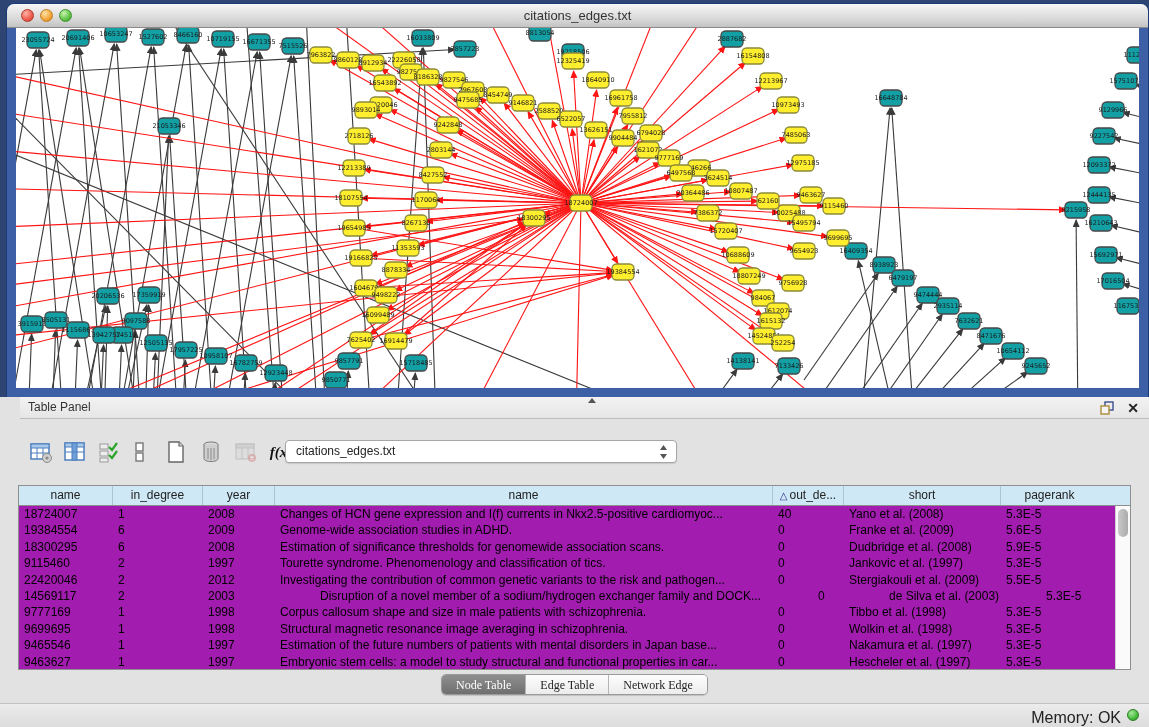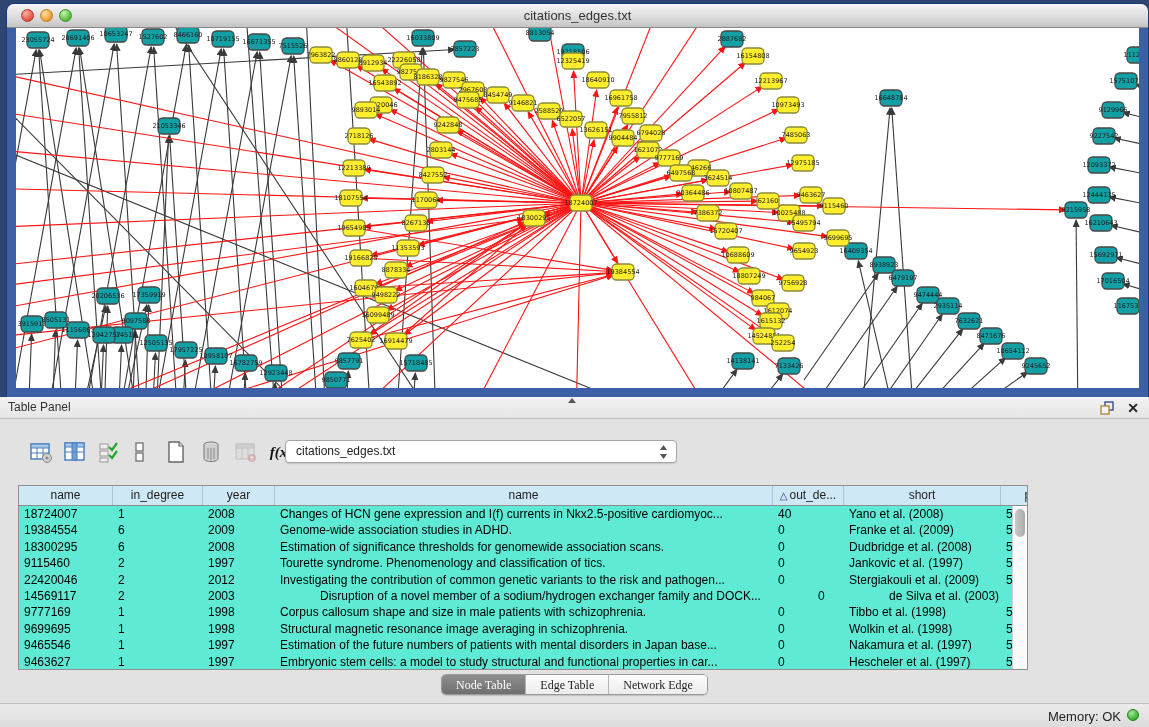--- a/index.html
+++ b/index.html
@@ -17,61 +17,61 @@
   .titlebar .title { text-align:center; font-size:13px; color:#333; line-height:23px; }
   .tl { position:absolute; top:5px; width:13px; height:13px; border-radius:50%; }
   .tl.red    { left:14px; background:radial-gradient(circle at 35% 30%, #ffb3a7, #ee5b4d 60%, #c33a2c); border:1px solid #b5382a;}
   .tl.yellow { left:33px; background:radial-gradient(circle at 35% 30%, #ffe3a8, #f3a43a 60%, #cd7f1e); border:1px solid #c07d21;}
   .tl.green  { left:52px; background:radial-gradient(circle at 35% 30%, #c9f3b0, #5fc244 60%, #3d9a2b); border:1px solid #3f9330;}
   .canvas { position:absolute; left:9px; right:9px; top:24px; bottom:9px;
     background:#fff; overflow:hidden; }
   .canvas svg { display:block; }
 
   
-  .table-panel { position:absolute; left:0; top:397px; width:1149px; height:306px; background:#e2e2e2; }
+  .table-panel { position:absolute; left:0; top:397px; width:1149px; height:306px; background:#e2e2e2;padding-left:20px; }
   .panel-header { position:relative; height:22px; background:linear-gradient(#f2f2f2,#e6e6e6);
     border-bottom:1px solid #bdbdbd; }
   .panel-header .ph-title { position:absolute; left:8px; top:3px; font-size:12px; color:#333; }
   .panel-header .ph-icons { position:absolute; right:10px; top:2px; display:flex; gap:12px; align-items:center; }
   .float-icon svg { display:block; }
   .close-icon { font-size:14px; font-weight:bold; color:#222; line-height:18px; cursor:default; }
   .splitter-handle { position:absolute; left:568px; top:1px; width:0; height:0;
     border-left:4px solid transparent; border-right:4px solid transparent; border-bottom:5px solid #555; }
 
   .toolbar { position:absolute; left:0; top:40px; height:34px; width:100%; }
   .tb-icon { position:absolute; top:2px; width:26px; height:26px; display:flex; align-items:center; justify-content:center; }
   .fx { font-family:"Liberation Serif", serif; font-style:italic; font-weight:bold; font-size:15px; color:#111; }
   .combo { position:absolute; left:285px; top:3px; width:392px; height:23px; background:#fff;
     border:1px solid #a6a6a6; border-radius:4px; box-shadow:0 1px 1px rgba(0,0,0,.12);
     font-size:12px; color:#222; line-height:21px; padding-left:10px; }
   .combo .arrows { position:absolute; right:8px; top:4px; }
 
-  .tablebox { position:absolute; left:18px; top:88px; width:1010px; height:185px;
-    background:#5eead4; border:1px solid #8f8f8f; overflow:hidden; }
+  .tablebox { position:absolute; left:18px; top:88px; width:1113px; height:185px;
+    background:#a21caf; border:1px solid #8f8f8f; overflow:hidden; }
   .thead { display:flex; height:20px; background:#cfe8f5; border-bottom:1px solid #8d8d8d; }
   .th { font-size:12px; color:#222; text-align:center; line-height:19px;
     border-right:1px solid #a8c6d6; overflow:hidden; white-space:nowrap; flex:none; }
   .th:last-child { border-right:none; }
   .sort-glyph { color:#2a2a8f; font-size:10px; margin-right:2px; }
   .tbody .tr { display:flex; height:16.4px; }
   .td { font-size:12px; color:#000; line-height:16px; padding-left:5px;
     overflow:hidden; white-space:nowrap; flex:none; }
   .vscroll { position:absolute; right:0; top:20px; bottom:0; width:15px; background:#fafafa; border-left:1px solid #d0d0d0; }
   .vthumb { position:absolute; left:2px; top:3px; width:10px; height:28px; background:linear-gradient(90deg,#c9c9c9,#ababab); border-radius:6px; }
 
   .tabs-row { position:absolute; left:0; top:277px; width:100%; display:flex; justify-content:center;font-family:Liberation Serif, serif; }
   .seg { display:flex; border:1px solid #9a9a9a; border-radius:5px; overflow:hidden;
     background:#fff; box-shadow:0 1px 1px rgba(0,0,0,.15); height:21px; }
   .seg .tab { font-size:12px; color:#222; padding:0 14px; line-height:20px; border-right:1px solid #b5b5b5; background:linear-gradient(#fdfdfd,#ececec); }
   .seg .tab:last-child { border-right:none; }
   .seg .tab.sel { background:linear-gradient(#8f8f8f,#6f6f6f); color:#fff; }
 
   .status-bar { position:absolute; left:0; top:703px; width:1149px; height:24px;
     background:linear-gradient(#ececec,#dcdcdc); border-top:1px solid #c2c2c2; }
-  .mem { position:absolute; right:28px; top:5px; font-size:13px; color:#222; }
+  .mem { position:absolute; right:28px; top:5px; font-size:16px; color:#222; }
   .mem-dot { position:absolute; right:10px; top:5px; width:12px; height:12px; border-radius:50%;
     background:radial-gradient(circle at 35% 30%, #a8e89a, #46bb3c 60%, #2d8f25); border:1px solid #2c7d24; }
 </style>
 </head>
 <body>
 
 <div class="desktop"></div>
 
 <div class="net-window">
   <div class="titlebar">

